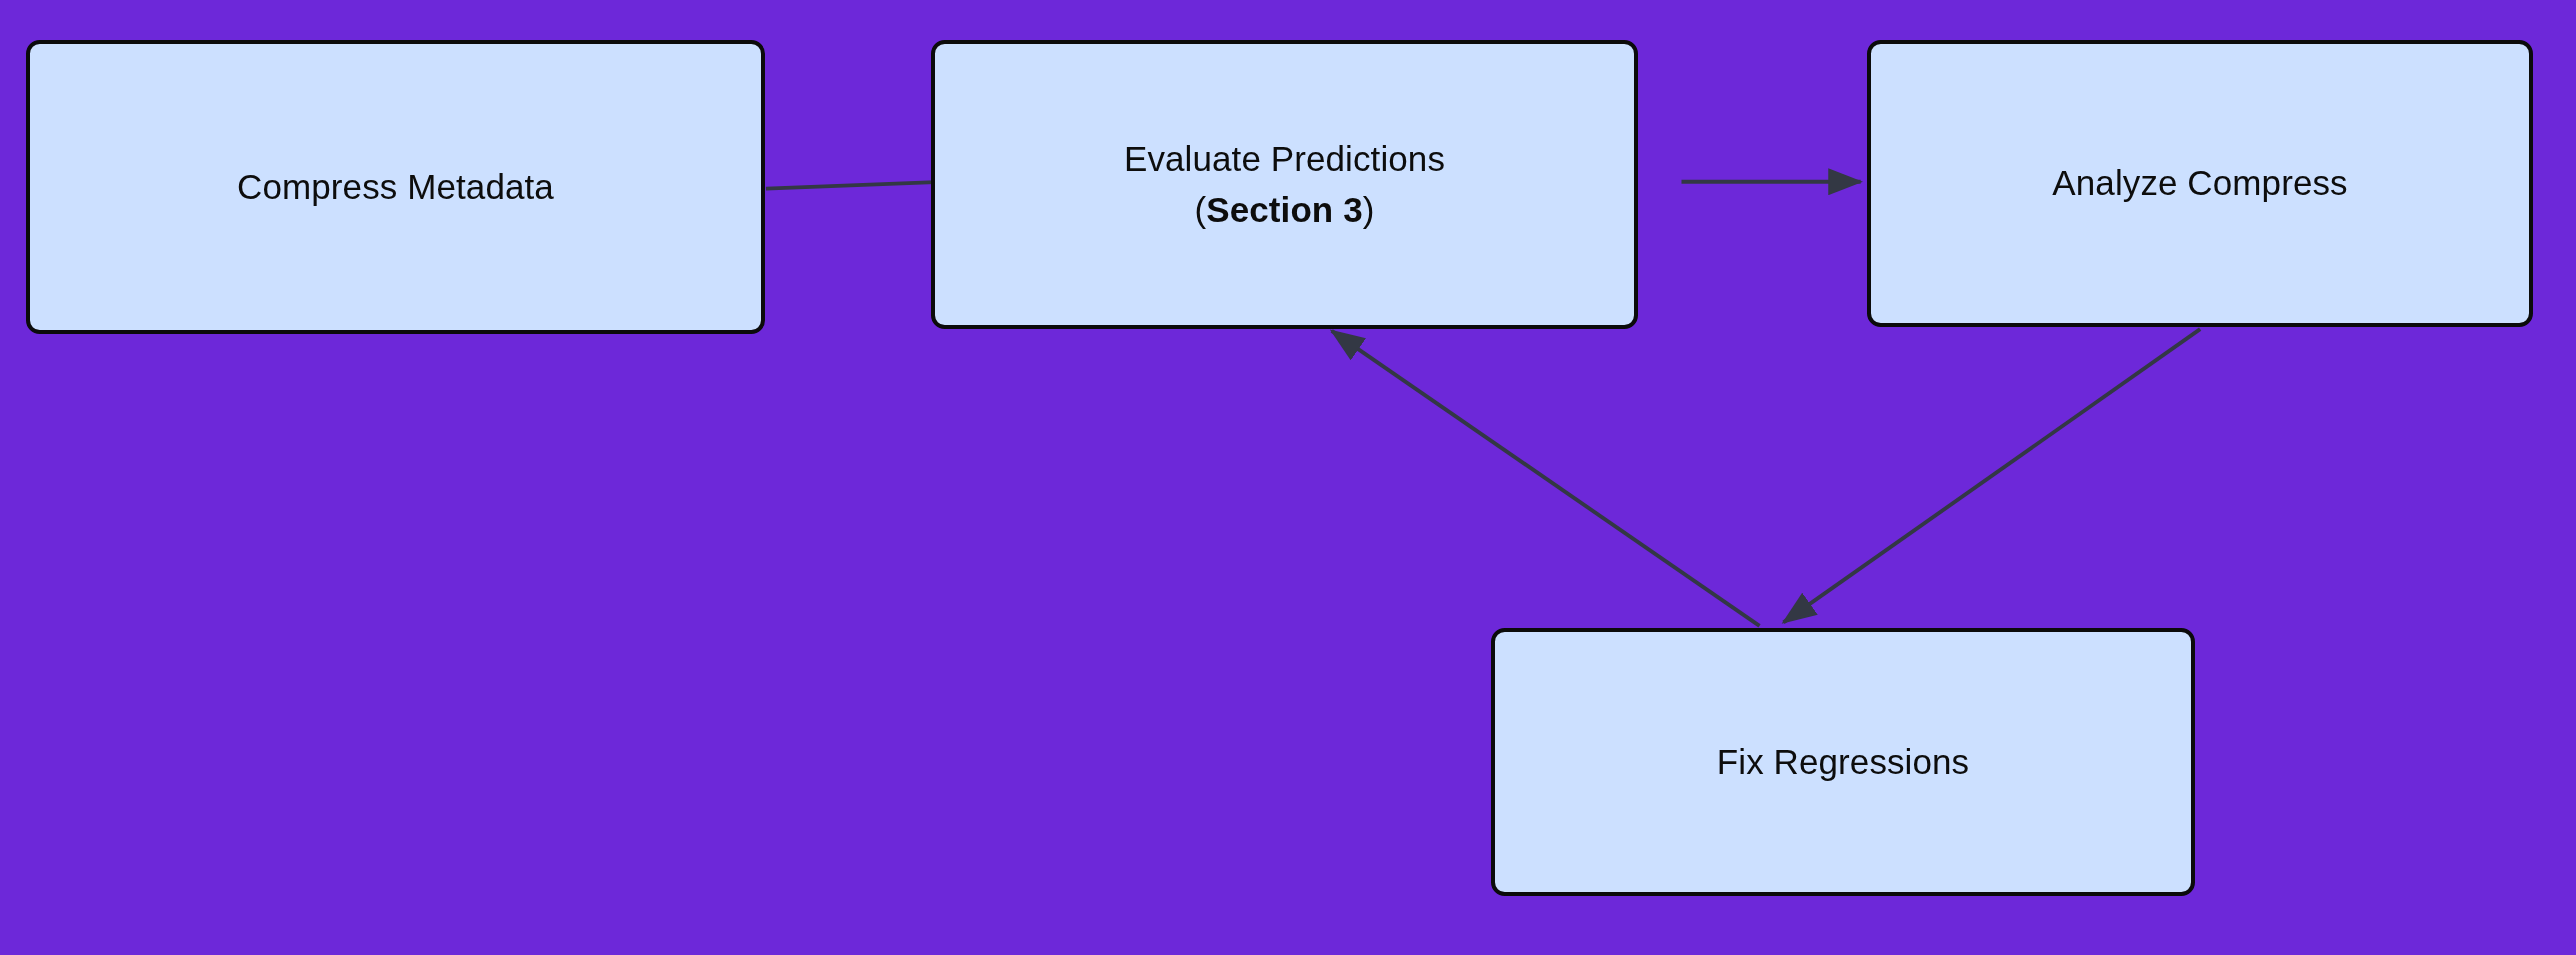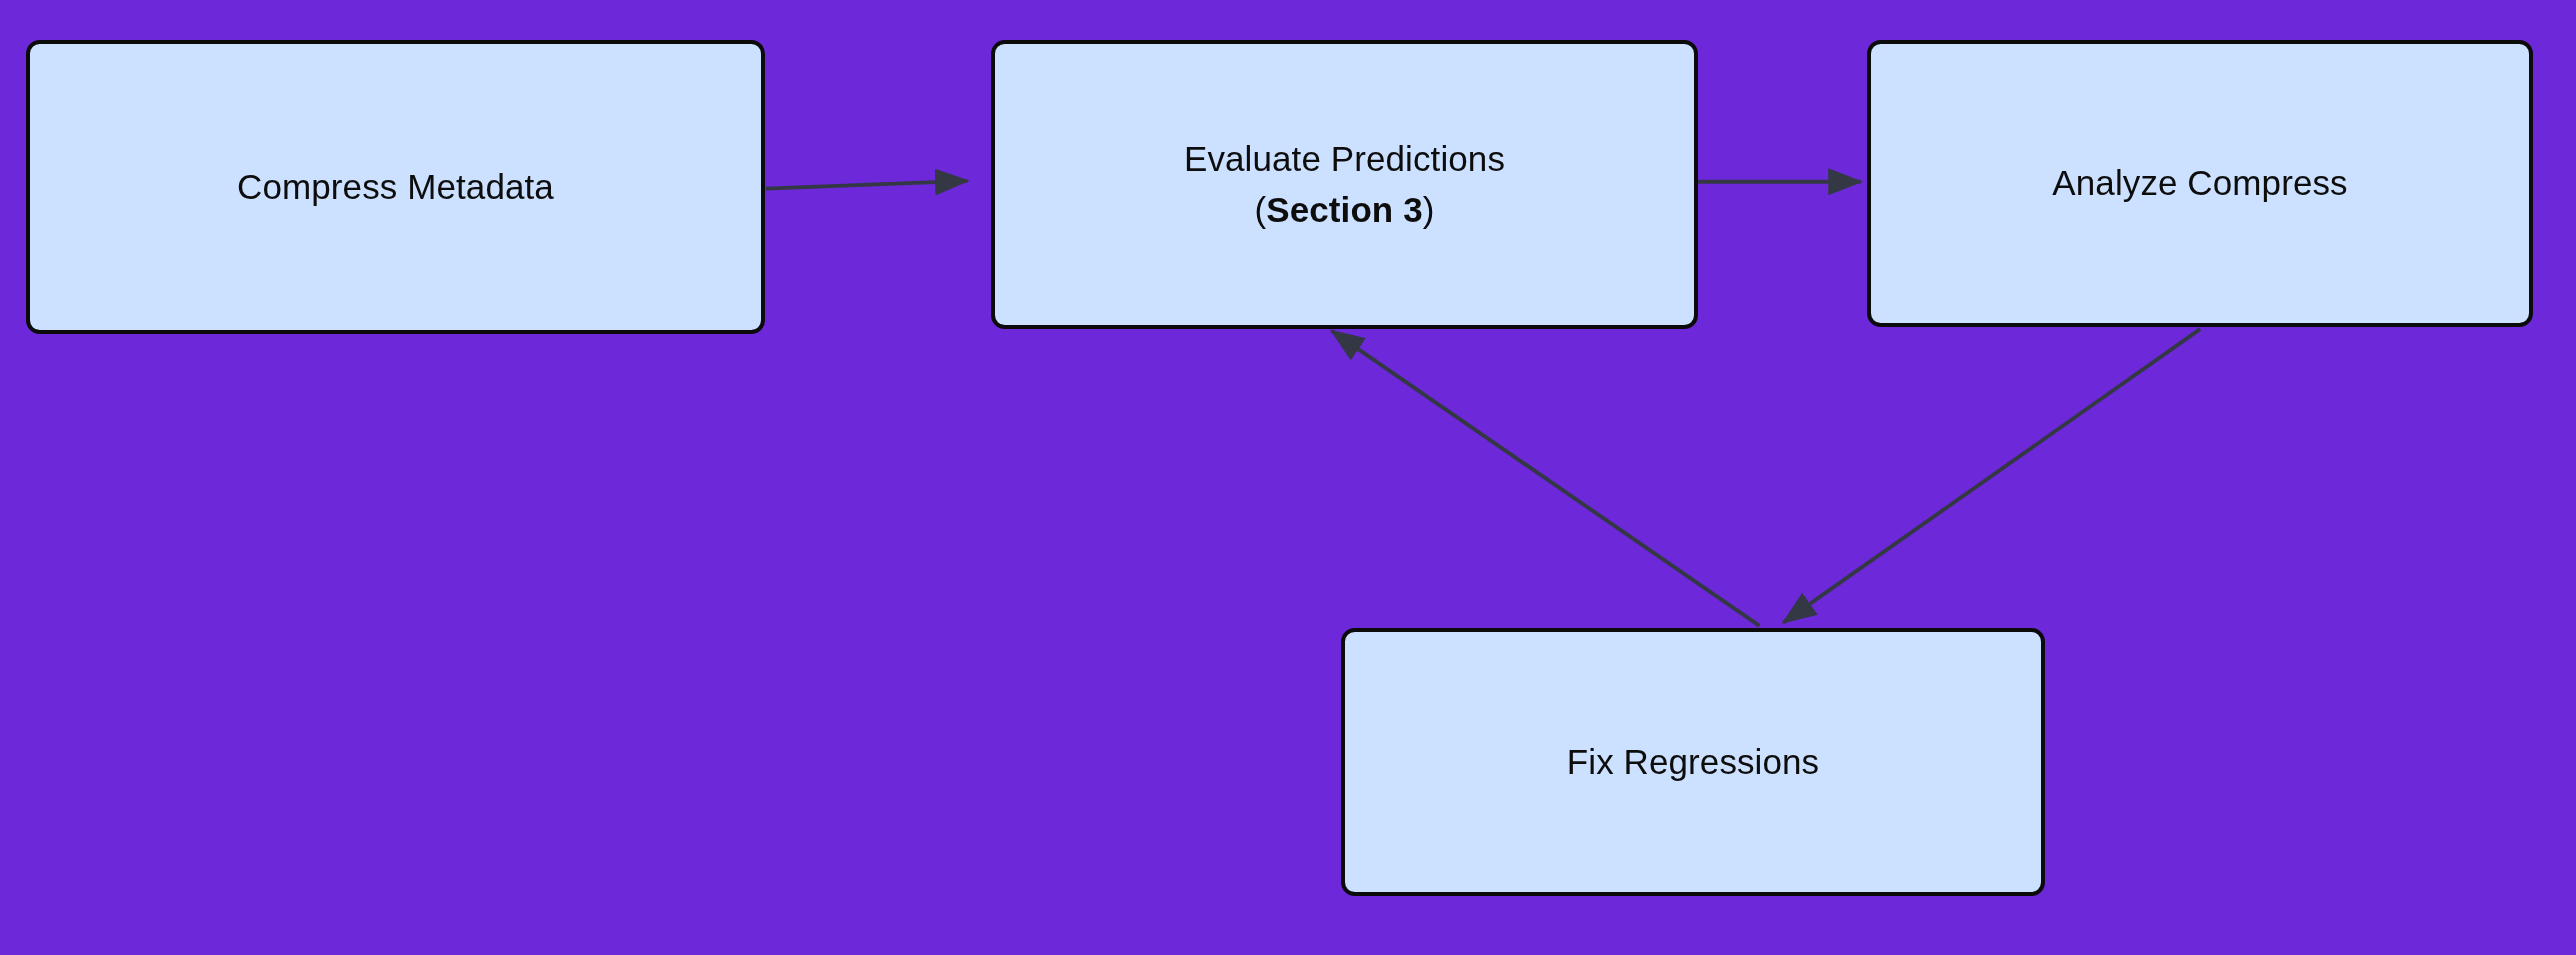--- a/index.html
+++ b/index.html
@@ -75,33 +75,33 @@
 
     <line x1="2052" y1="730" x2="1553" y2="386" stroke="#333844" stroke-width="4.5" marker-end="url(#arrowhead)"></line>
   </svg>
 
   <div class="node" style="left:26px; top:40px; width:739px; height:294px;">
     <div class="node-label">
       <span>Compress Metadata</span>
     </div>
   </div>
 
-  <div class="node" style="left:991px; top:40px; width:707px; height:289px;">
+  <div class="node" style="left:931px; top:40px; width:707px; height:289px;">
     <div class="node-label">
       <span>Evaluate Predictions</span>
       <span class="line2"><span class="paren">(</span><span class="emph">Section 3</span><span class="paren">)</span></span>
     </div>
   </div>
 
   <div class="node" style="left:1867px; top:40px; width:666px; height:287px;">
     <div class="node-label">
       <span>Analyze Compress</span>
     </div>
   </div>
 
-  <div class="node" style="left:1341px; top:628px; width:704px; height:268px;text-align:center;">
+  <div class="node" style="left:1491px; top:628px; width:704px; height:268px;text-align:center;">
     <div class="node-label">
       <span>Fix Regressions</span>
     </div>
   </div>
 
 </div>
 
 
 </body></html>

